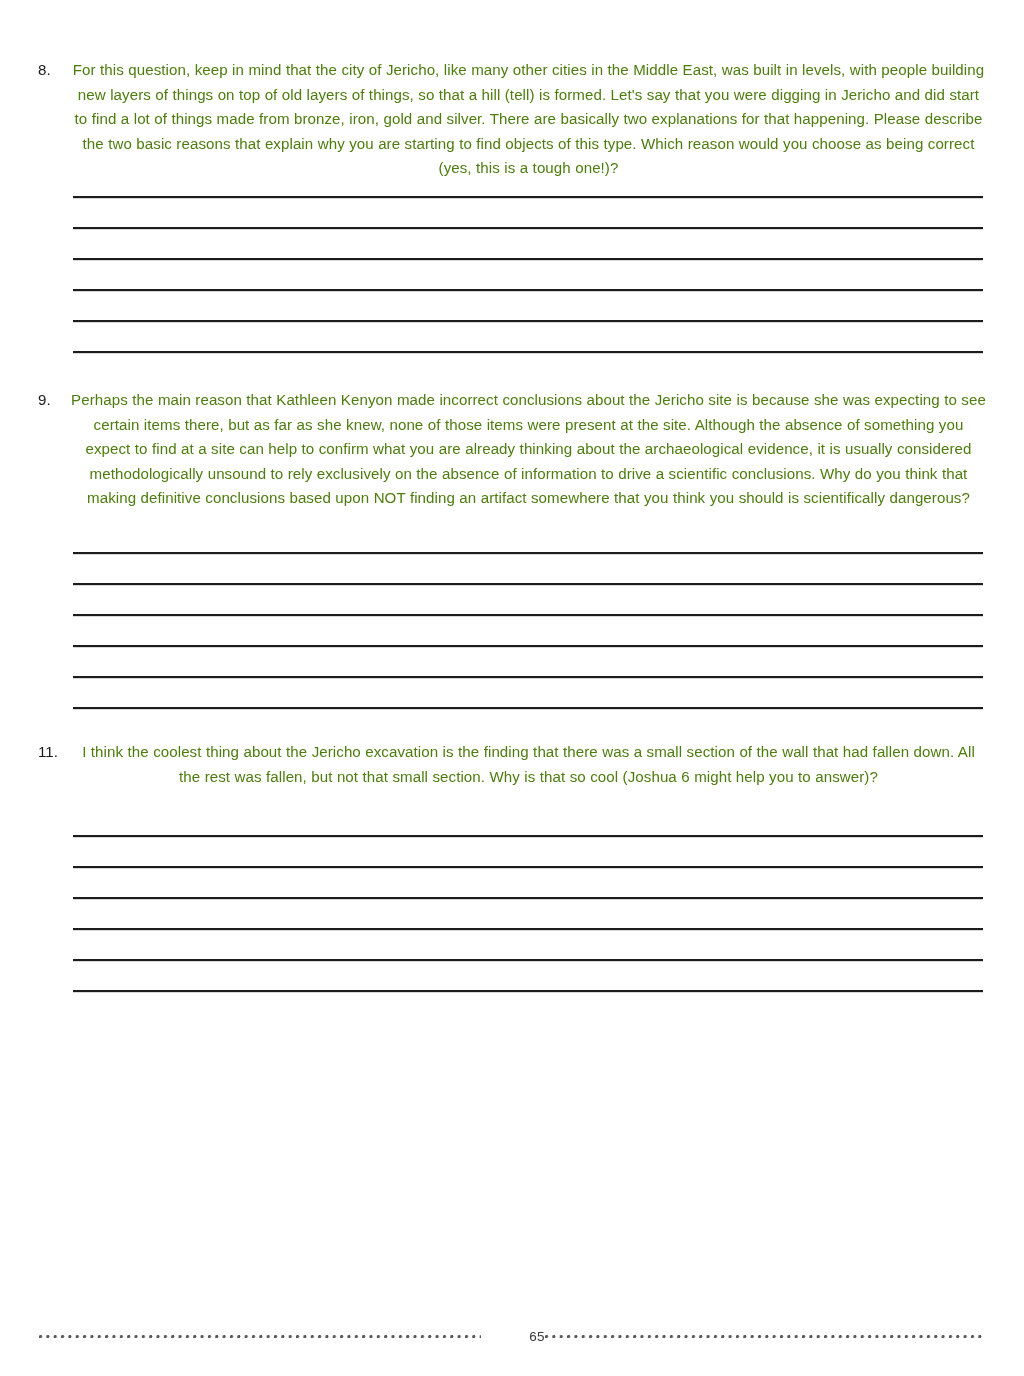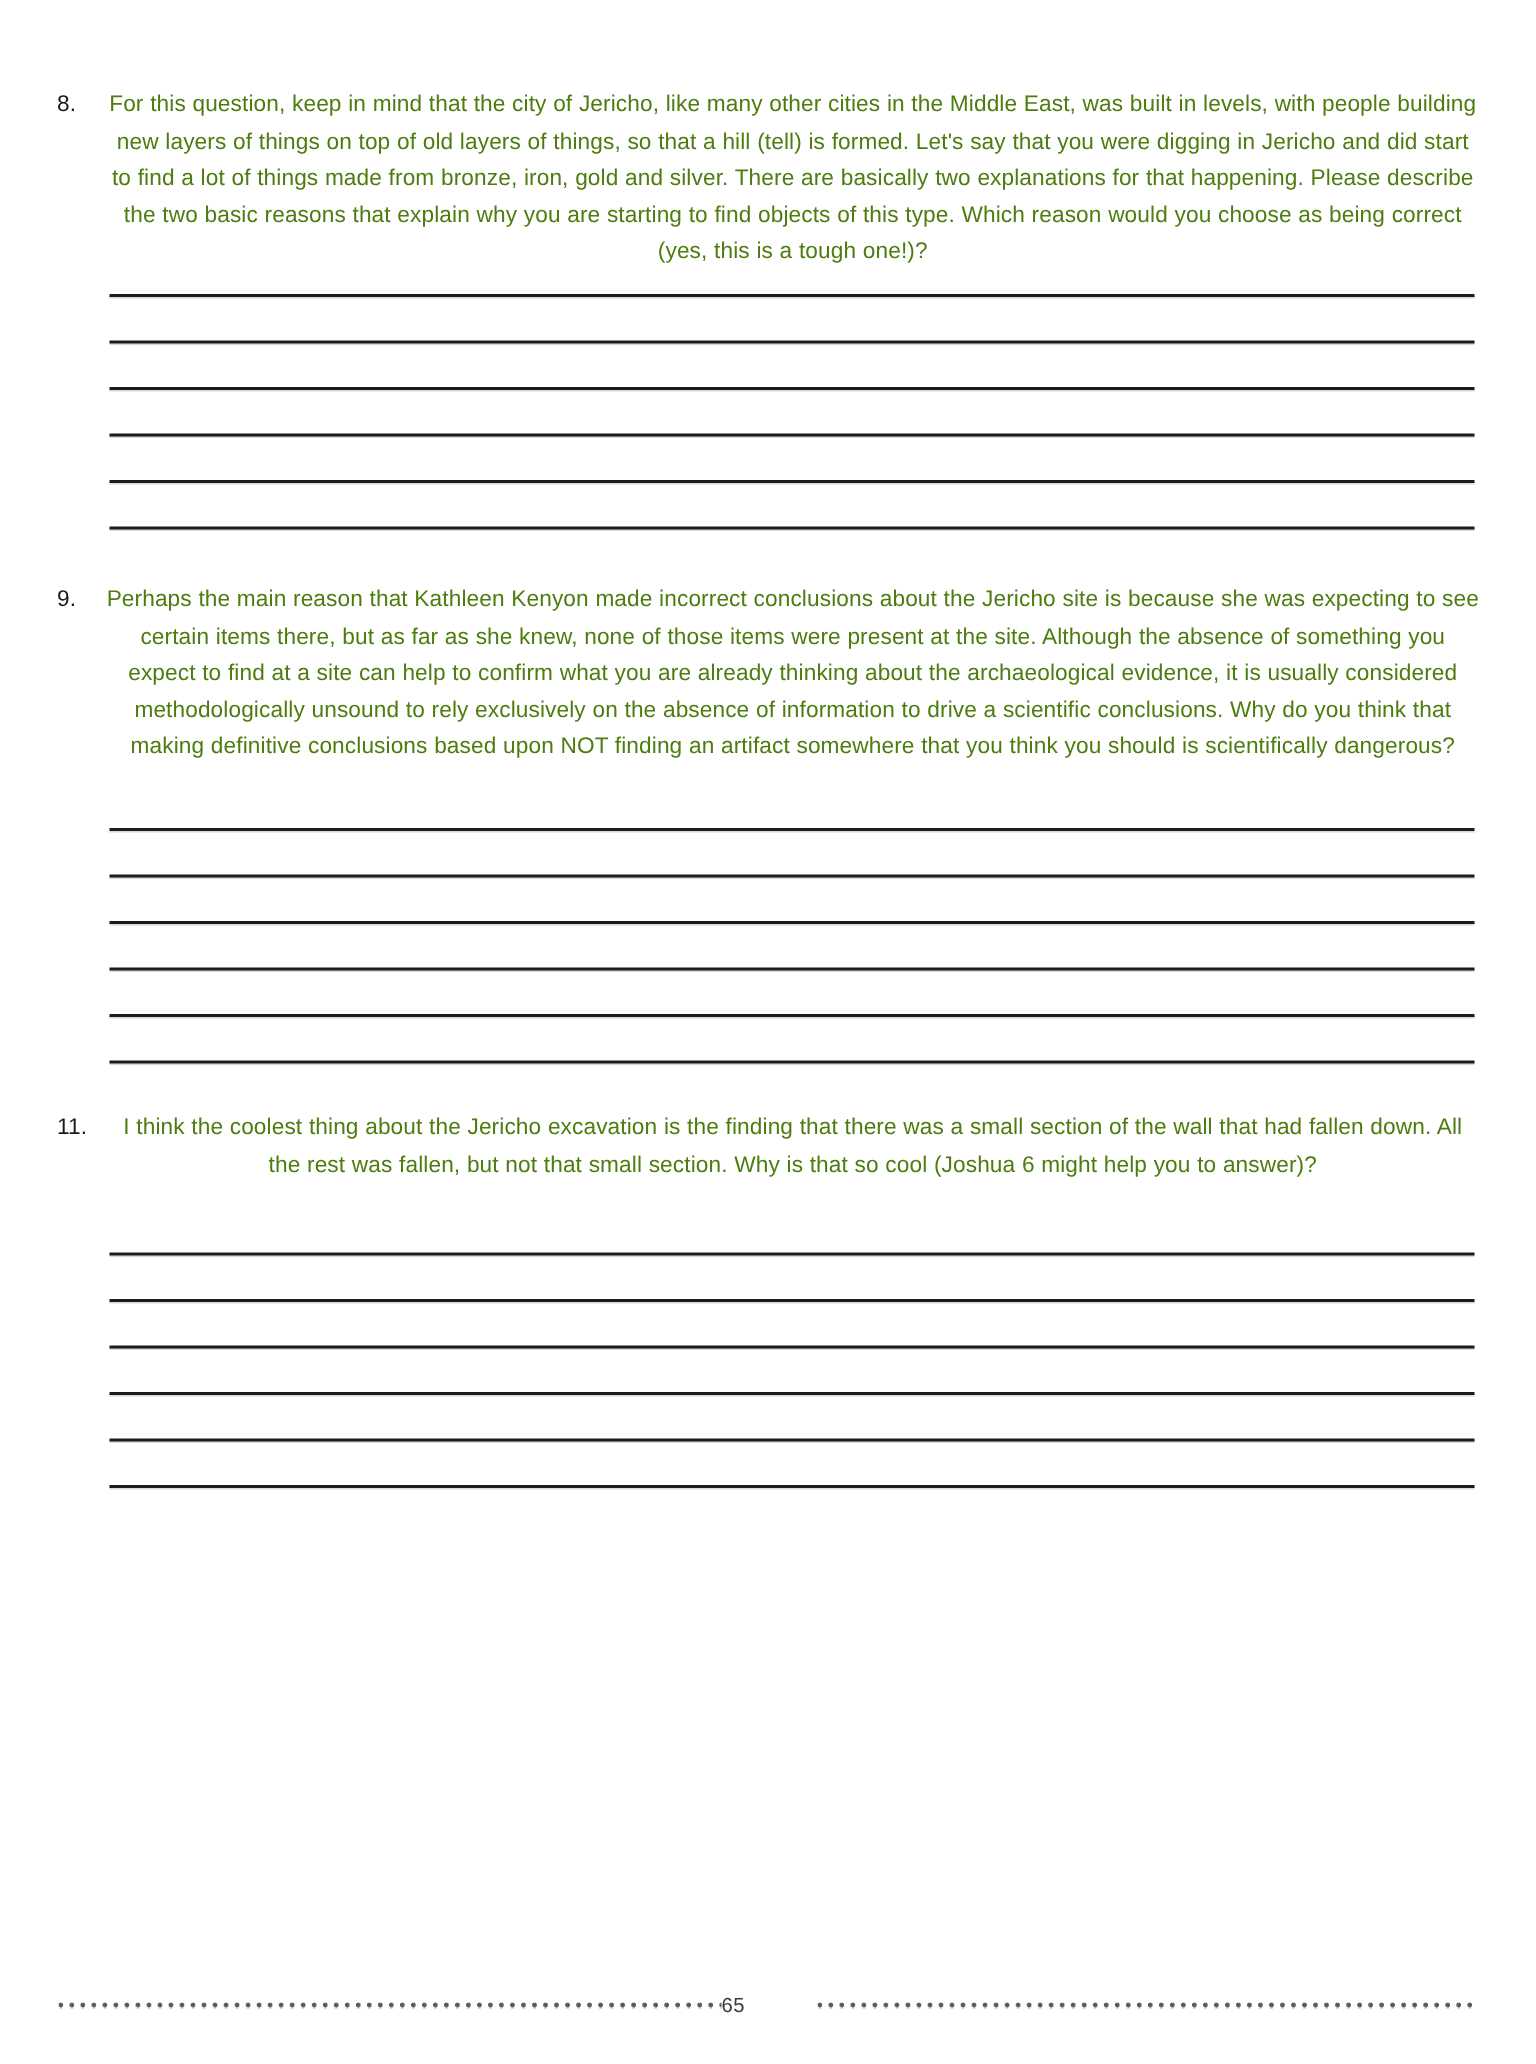--- a/index.html
+++ b/index.html
@@ -105,21 +105,21 @@
   }
   .dot-rule.right {
     width: 440px;
   }
 
   .page-number {
     font-size: 13.5px;
     line-height: 16px;
     color: #3a3a3a;
     width: 64px;
-    text-align: left;
+    text-align: right;
     flex: 0 0 64px;
     letter-spacing: 0.4px;
   }
 </style>
 </head>
 <body>
 
 <div class="page">
 
   <div class="question-block" style="top: 58px;">

